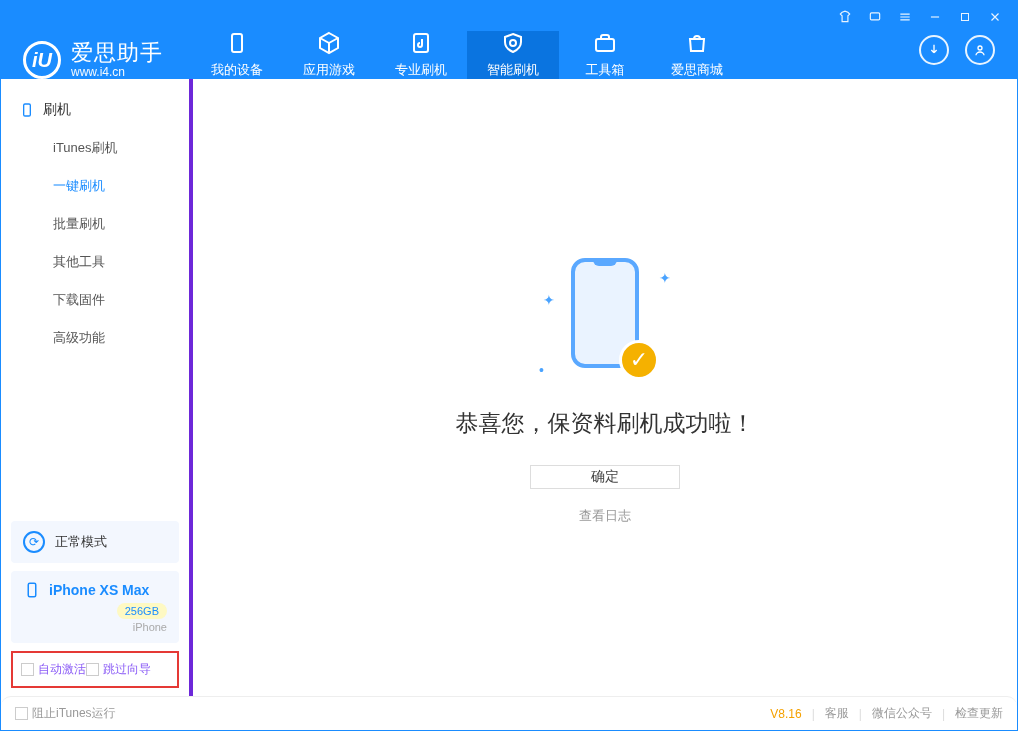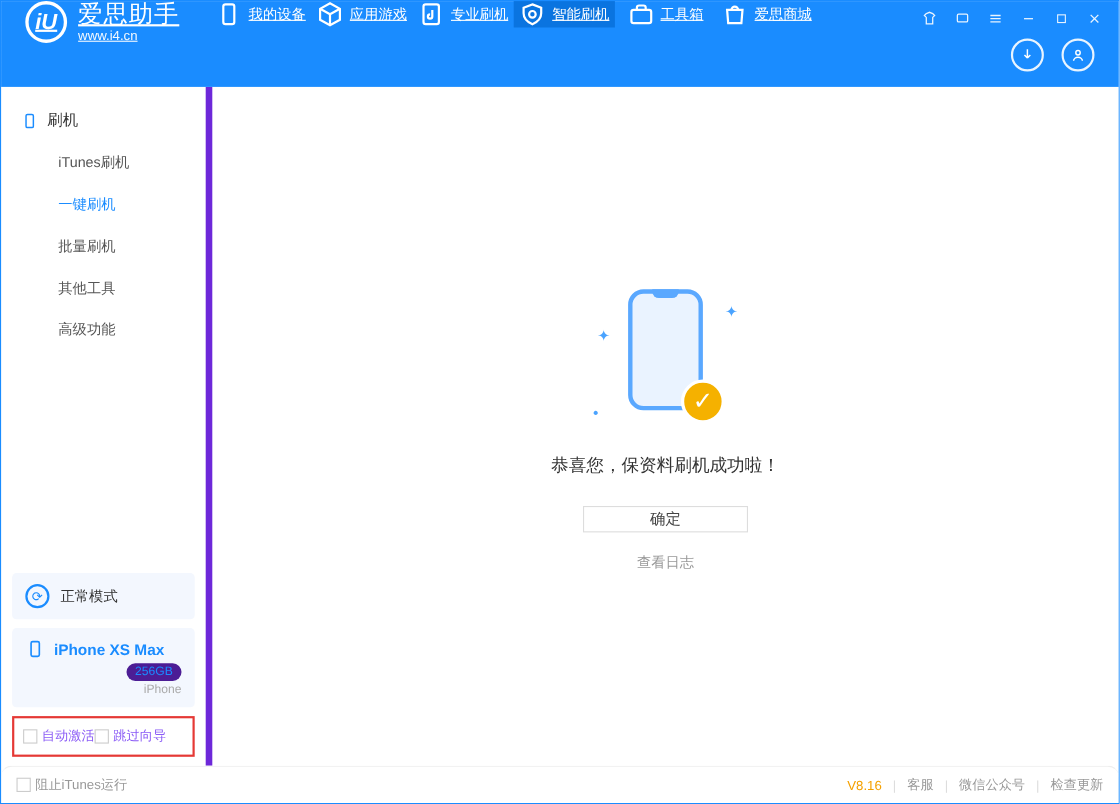--- a/index.html
+++ b/index.html
@@ -1,56 +1,56 @@
 <!DOCTYPE html>
 <html><head>
 <meta charset="utf-8">
 <style>
 * { margin: 0; padding: 0; box-sizing: border-box; font-family: "Microsoft YaHei", sans-serif; }
 body { background: #fff; }
 .app-window { width: 1018px; height: 731px; border: 1px solid #1a8cff; display: flex; flex-direction: column; background: #fff; position: relative; }
-.header { height: 78px; background: linear-gradient(to bottom,#1a8cff,#1a8cff); display: flex; align-items: flex-start; color: #fff; position: relative; text-decoration: underline; }
+.header { height: 78px; background: linear-gradient(to bottom,#1a8cff,#1a8cff); display: flex; align-items: flex-end; color: #fff; position: relative; }
 .logo-block { display: flex; align-items: center; padding: 0 16px 0 22px; min-width: 190px; }
 .logo-circle { width: 38px; height: 38px; border: 3px solid #fff; border-radius: 50%; display: flex; align-items: center; justify-content: center; margin-right: 10px; font-style: italic; font-weight: bold; font-size: 20px; color:#fff; }
 .logo-text { display: flex; flex-direction: column; line-height: 1.1; }
 .logo-text .cn { font-size: 22px; font-weight: 500; letter-spacing: 1px; }
 .logo-text .url { font-size: 12px; opacity: .95; }
 .tabs { display: flex; align-items: stretch; }
-.tab { width: 92px; display: flex; align-items: center; justify-content: center; cursor: pointer; font-size: 13px; gap: 6px; }
+.tab { width: 92px; display: flex; flex-direction: column; align-items: center; justify-content: center; cursor: pointer; font-size: 13px; gap: 6px; }
 .tab.active { background: #0a74e0; }
 .tab svg { width: 24px; height: 24px; }
 .winctl { position: absolute; top: 8px; right: 14px; display: flex; gap: 14px; align-items: center; }
 .winctl span { width: 16px; height: 16px; display:inline-flex; align-items:center; justify-content:center; cursor:pointer; opacity:.9; }
 .header-right { position: absolute; bottom: 14px; right: 22px; display: flex; gap: 16px; }
 .header-right .circ { width: 30px; height: 30px; border: 2px solid rgba(255,255,255,.9); border-radius: 50%; display:flex; align-items:center; justify-content:center; cursor:pointer; }
 .body { flex: 1; display: flex; min-height: 0; }
-.sidebar { width: 192px; border-right: 6px solid #6d28d9; display: flex; flex-direction: column; }
+.sidebar { width: 192px; border-right: 4px solid #6d28d9; display: flex; flex-direction: column; }
 .side-scroll { flex: 1; overflow: auto; padding-top: 12px; }
 .side-group-hdr { display:flex; align-items:center; gap:8px; padding: 10px 18px; color:#333; font-size:14px; font-weight:500; }
 .side-item { padding: 10px 18px 10px 52px; color:#555; font-size:13px; cursor:pointer; }
 .side-item.active { color:#1a8cff; }
 .side-bottom { padding: 8px 0 0 0; }
 .panel { margin: 0 10px 8px 10px; background:#f3f7fe; border-radius:4px; padding:10px 12px; display:flex; align-items:center; gap:10px; font-size:13px; color:#333; }
 .panel .ico { width:22px; height:22px; border:2px solid #1a8cff; border-radius:50%; display:flex; align-items:center; justify-content:center; color:#1a8cff; font-size:12px; }
 .device-panel { margin: 0 10px 8px 10px; background:#f3f7fe; border-radius:4px; padding:10px 12px; font-size:13px;text-align:right; }
 .device-panel .row1 { display:flex; align-items:center; gap:8px; color:#1a8cff; font-weight:600; font-size:14px;}
-.device-panel .badge { display:inline-block; background:#4c1d95; color:#1a8cff; font-size:11px; padding:2px 8px; border-radius:10px; margin-top:4px; }
+.device-panel .badge { display:inline-block; background:#fef9c3; color:#1a8cff; font-size:11px; padding:2px 8px; border-radius:10px; margin-top:4px; }
 .device-panel .sub { color:#aaa; font-size:11px; margin-top:2px; }
 .checks-box { margin: 6px 10px 8px 10px; border:2px solid #e53935; padding:8px 8px; display:flex; font-size:12px; color:#8b5cf6; align-items:center; }
 .chk { width:13px; height:13px; border:1px solid #ccc; display:inline-block; vertical-align:middle; margin-right:4px; }
 .main { flex:1; display:flex; flex-direction:column; align-items:center; justify-content:center; position:relative; }
 .illus { width: 160px; height: 140px; position:relative; margin-bottom: 18px; }
 .phone { position:absolute; left:50%; top:8px; transform:translateX(-50%); width:68px; height:110px; border:4px solid #5aa8ff; border-radius:14px; background:#eaf3ff; }
 .phone::before { content:""; position:absolute; top:-4px; left:50%; transform:translateX(-50%); width:24px; height:8px; background:#5aa8ff; border-radius:0 0 6px 6px; }
 .badge-check { position:absolute; right:26px; bottom:10px; width:40px; height:40px; background:#f5b100; border-radius:50%; display:flex; align-items:center; justify-content:center; color:#fff; font-size:22px; border:3px solid #fff; }
 .spark { position:absolute; width:8px; height:8px; color:#4aa3ff; font-size:14px; }
 .spark.s1{ left:18px; top:42px; }
 .spark.s2{ right:18px; top:20px; }
 .spark.s3{ left:14px; bottom:20px; }
-.msg { font-size:16px; color:#333; margin-bottom:26px; }
+.msg { font-size:23px; color:#333; margin-bottom:26px; }
 .ok-btn { width:150px; height:24px; border:1px solid #ddd; background:#fff; font-size:14px; color:#444; cursor:pointer; margin-bottom:18px; }
 .log-link { font-size:13px; color:#999; cursor:pointer; }
 .footer { height:34px; border-top:1px solid #eee; display:flex; align-items:center; font-size:12px; color:#999; padding:0 14px;border-radius:10px; }
 .footer .left { display:flex; align-items:center; gap:6px; }
 .footer .right { margin-left:auto; display:flex; align-items:center; gap:10px; }
 .footer .ver { color:#f5a100; }
 .footer .lnk { color:#999; cursor:pointer; }
 .footer .sep { color:#ddd; }
 </style>
 </head>
@@ -162,20 +162,21 @@
           <svg width="16" height="16" viewBox="0 0 24 24" fill="none" stroke="#1a8cff" stroke-width="2">
               <rect x="7" y="3" width="10" height="18" rx="2"></rect>
             </svg>
           <span>刷机</span>
         </div>
         <div class="side-item">iTunes刷机</div>
         <div class="side-item active">一键刷机</div>
         <div class="side-item">批量刷机</div>
 
         <div class="side-item">其他工具</div>
+        <div class="side-item">下载固件</div>
         <div class="side-item">高级功能</div>
       </div>
 
       <div class="side-bottom">
         <div class="panel">
           <span class="ico">⟳</span>
           <span>正常模式</span>
         </div>
         <div class="device-panel">
           <div class="row1">

